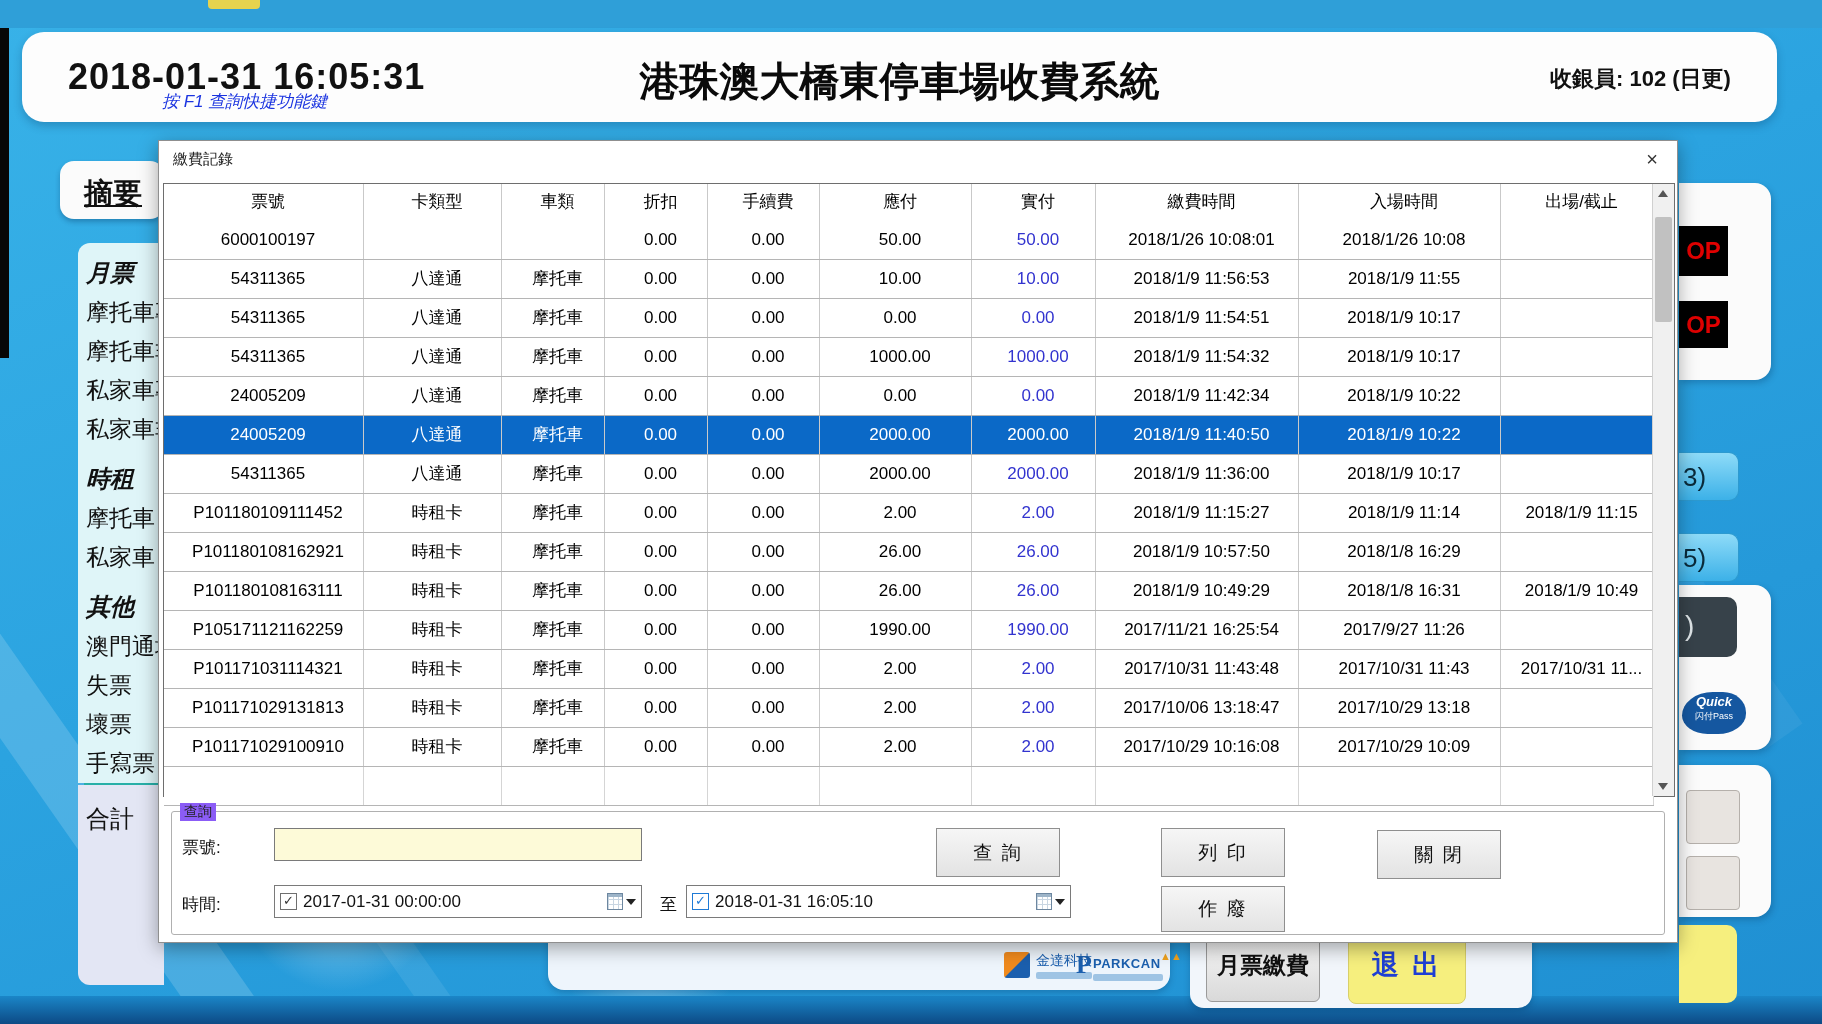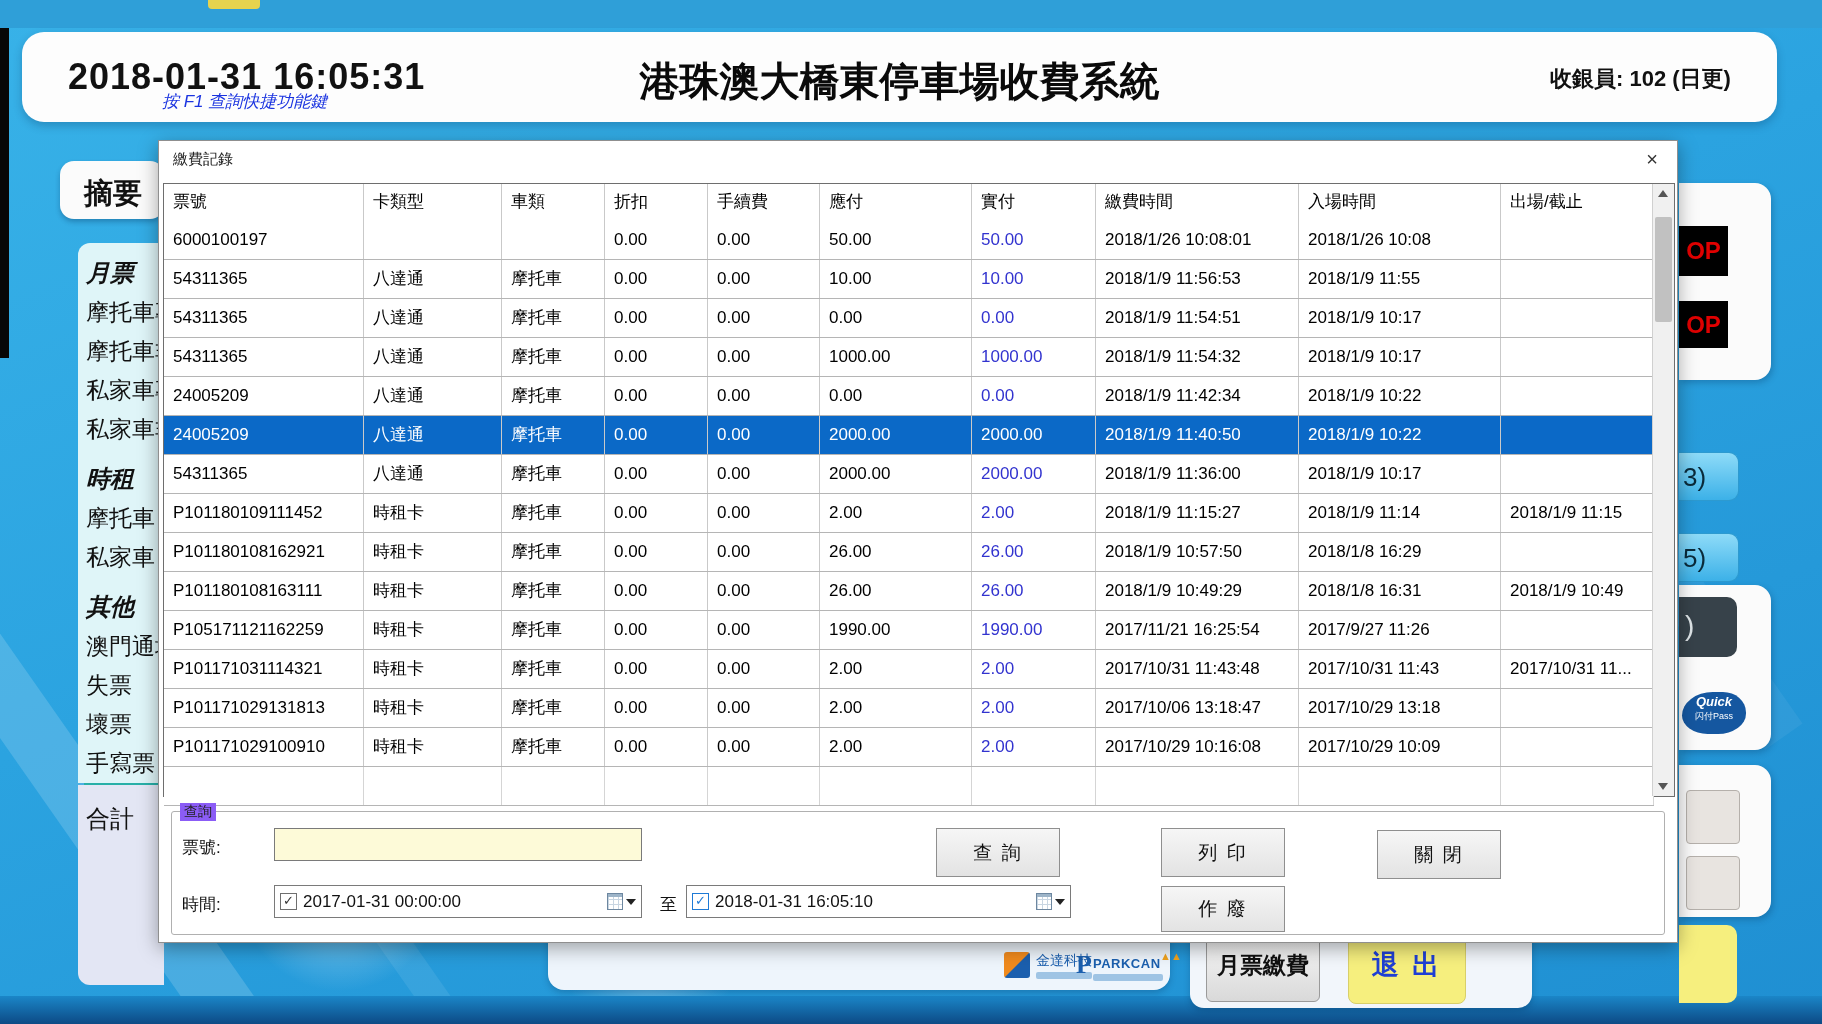--- a/index.html
+++ b/index.html
@@ -16,21 +16,21 @@
 
   
   .header-bar{position:absolute;left:22px;top:32px;width:1755px;height:90px;background:#fdfdfd;border-radius:22px;box-shadow:0 4px 8px rgba(0,40,80,.25);}
   .hdr-datetime{position:absolute;left:46px;top:24px;font-size:36px;font-weight:bold;color:#111;letter-spacing:1px;}
   .hdr-hint{position:absolute;left:140px;top:58px;font-size:17px;font-style:italic;color:#1b34e0;}
   .hdr-title{position:absolute;left:0;top:22px;width:100%;text-align:center;font-size:40px;font-weight:bold;color:#0a0a0a;}
   .hdr-cashier{position:absolute;left:1528px;top:32px;font-size:22px;font-weight:bold;color:#111;}
 
   
   .sb-tab{position:absolute;left:60px;top:161px;width:104px;height:58px;background:#fbfbfb;border-radius:14px;box-shadow:0 3px 5px rgba(0,40,80,.3);}
-  .sb-tab span{position:absolute;left:24px;top:13px;font-size:29px;font-weight:bold;color:#111;}
+  .sb-tab span{position:absolute;left:24px;top:13px;font-size:29px;font-weight:bold;color:#111;text-decoration:underline;}
   .sb-panel{position:absolute;left:78px;top:243px;width:86px;height:742px;overflow:hidden;}
   .sb-cyan{position:absolute;left:0;top:0;width:100%;height:540px;background:#dff5f8;border-radius:12px 0 0 0;padding:10px 0 0 0;box-sizing:border-box;}
   .sb-lav{position:absolute;left:0;top:542px;width:100%;height:200px;background:#e3e6f4;border-radius:0 0 0 12px;}
   .sb-div{position:absolute;left:6px;top:540px;width:80px;height:2px;background:#28b0a8;}
   .sb-group{height:40px;line-height:40px;padding-left:8px;font-size:24px;font-weight:bold;font-style:italic;color:#111;white-space:nowrap;}
   .sb-group.gap{margin-top:10px;}
   .sb-item{height:39px;line-height:39px;padding-left:8px;font-size:23px;color:#111;white-space:nowrap;}
   .sb-total{position:absolute;left:8px;top:560px;font-size:24px;color:#111;}
 
   
@@ -55,21 +55,21 @@
   .logo2-p{position:absolute;left:0;top:0;font-size:26px;font-weight:bold;color:#1b5fae;font-family:"Liberation Serif",serif;}
   .logo2-text{position:absolute;left:17px;top:6px;font-size:13px;font-weight:bold;color:#1b5fae;letter-spacing:.5px;}
   .logo2-crown{position:absolute;left:84px;top:0px;font-size:11px;color:#f0a21d;}
   .monthly-btn{position:absolute;left:1206px;top:928px;width:112px;height:72px;background:linear-gradient(#fbfbfb,#d9d9d9);border:1px solid #9a9a9a;border-radius:6px;font-size:23px;font-weight:bold;color:#111;display:flex;align-items:center;justify-content:center;}
   .exit-btn{position:absolute;left:1348px;top:926px;width:116px;height:76px;background:#f6ef7e;border:1px solid #d8cf6a;border-radius:8px;font-size:27px;font-weight:bold;color:#1f3fd4;display:flex;align-items:center;justify-content:center;letter-spacing:3px;}
 
   
   .dialog{position:absolute;left:158px;top:140px;width:1520px;height:803px;background:#fff;border:1px solid #8f8f8f;box-shadow:0 5px 18px rgba(0,0,0,.35);box-sizing:border-box;}
   .dlg-title{position:absolute;left:14px;top:9px;font-size:15px;color:#222;}
   .dlg-close{position:absolute;left:1480px;top:6px;width:26px;height:24px;font-size:20px;color:#333;text-align:center;line-height:24px;cursor:pointer;}
-  .tbl{position:absolute;left:4px;top:42px;width:1512px;height:614px;border:1px solid #6e6e6e;box-sizing:border-box;background:#fff;}
+  .tbl{position:absolute;left:4px;top:42px;width:1512px;height:614px;border:1px solid #6e6e6e;box-sizing:border-box;background:#fff;text-align:center;}
   .tbl-hdr{position:absolute;left:0;top:0;width:1490px;height:37px;display:grid;border-bottom:1px solid #8a8a8a;}
   .tbl-hdr .hc{font-size:17px;color:#000;line-height:36px;padding-left:9px;border-right:1px solid #c9c9c9;overflow:hidden;white-space:nowrap;}
   .tbl-rows{position:absolute;left:0;top:37px;width:1490px;}
   .trow{display:grid;height:38px;border-bottom:1px solid #b5b5b5;background:#fff;}
   .trow .tc{font-size:17px;color:#000;line-height:37px;padding-left:9px;border-right:1px solid #c9c9c9;overflow:hidden;white-space:nowrap;}
   .trow .tc.paid{color:#3233cf;}
   .trow.sel{background:#0b69c7;}
   .trow.sel .tc{color:#fff;}
   .trow.empty .tc{border-right:1px solid #d5d5d5;}
   

